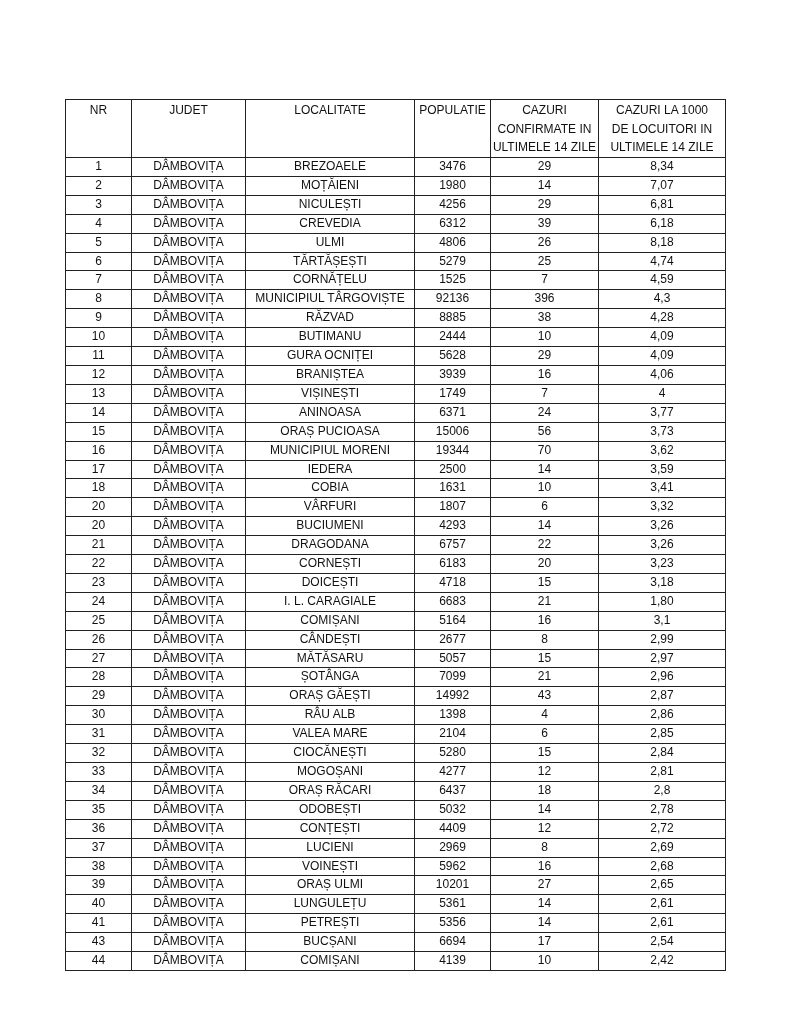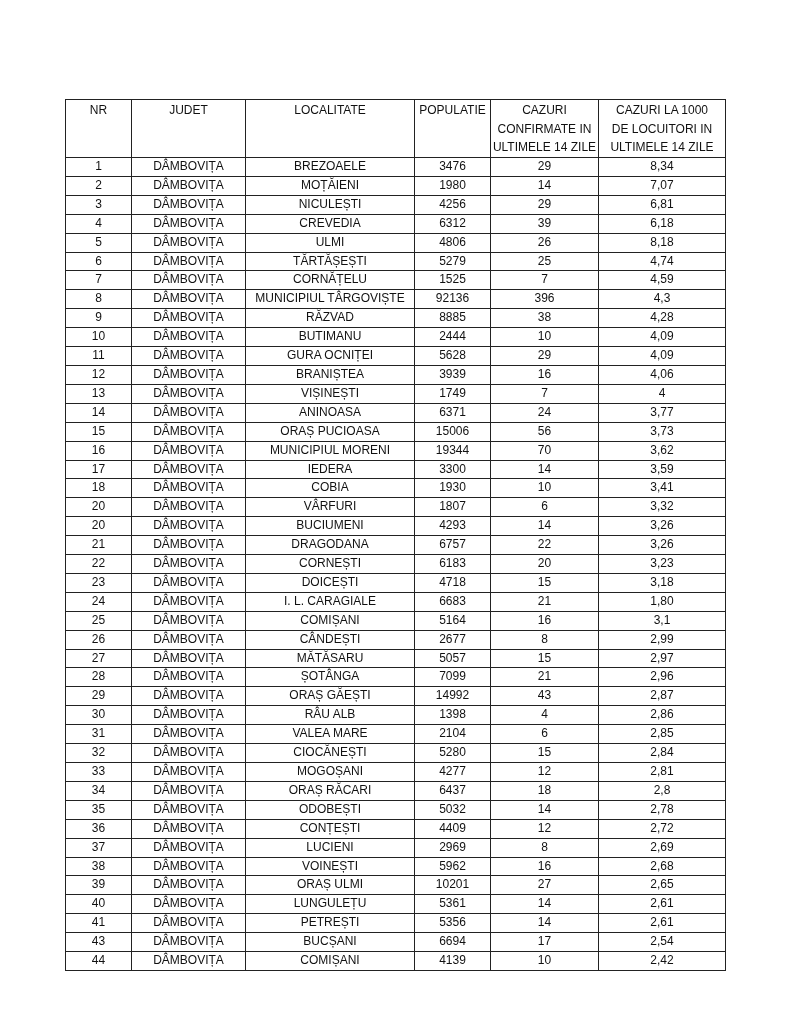--- a/index.html
+++ b/index.html
@@ -182,29 +182,29 @@
         <td>DÂMBOVIȚA</td>
         <td>MUNICIPIUL MORENI</td>
         <td>19344</td>
         <td>70</td>
         <td>3,62</td>
       </tr>
       <tr>
         <td>17</td>
         <td>DÂMBOVIȚA</td>
         <td>IEDERA</td>
-        <td>3300</td>
+        <td>2500</td>
         <td>14</td>
         <td>3,59</td>
       </tr>
       <tr>
         <td>18</td>
         <td>DÂMBOVIȚA</td>
         <td>COBIA</td>
-        <td>1930</td>
+        <td>1631</td>
         <td>10</td>
         <td>3,41</td>
       </tr>
       <tr>
         <td>20</td>
         <td>DÂMBOVIȚA</td>
         <td>VÂRFURI</td>
         <td>1807</td>
         <td>6</td>
         <td>3,32</td>

